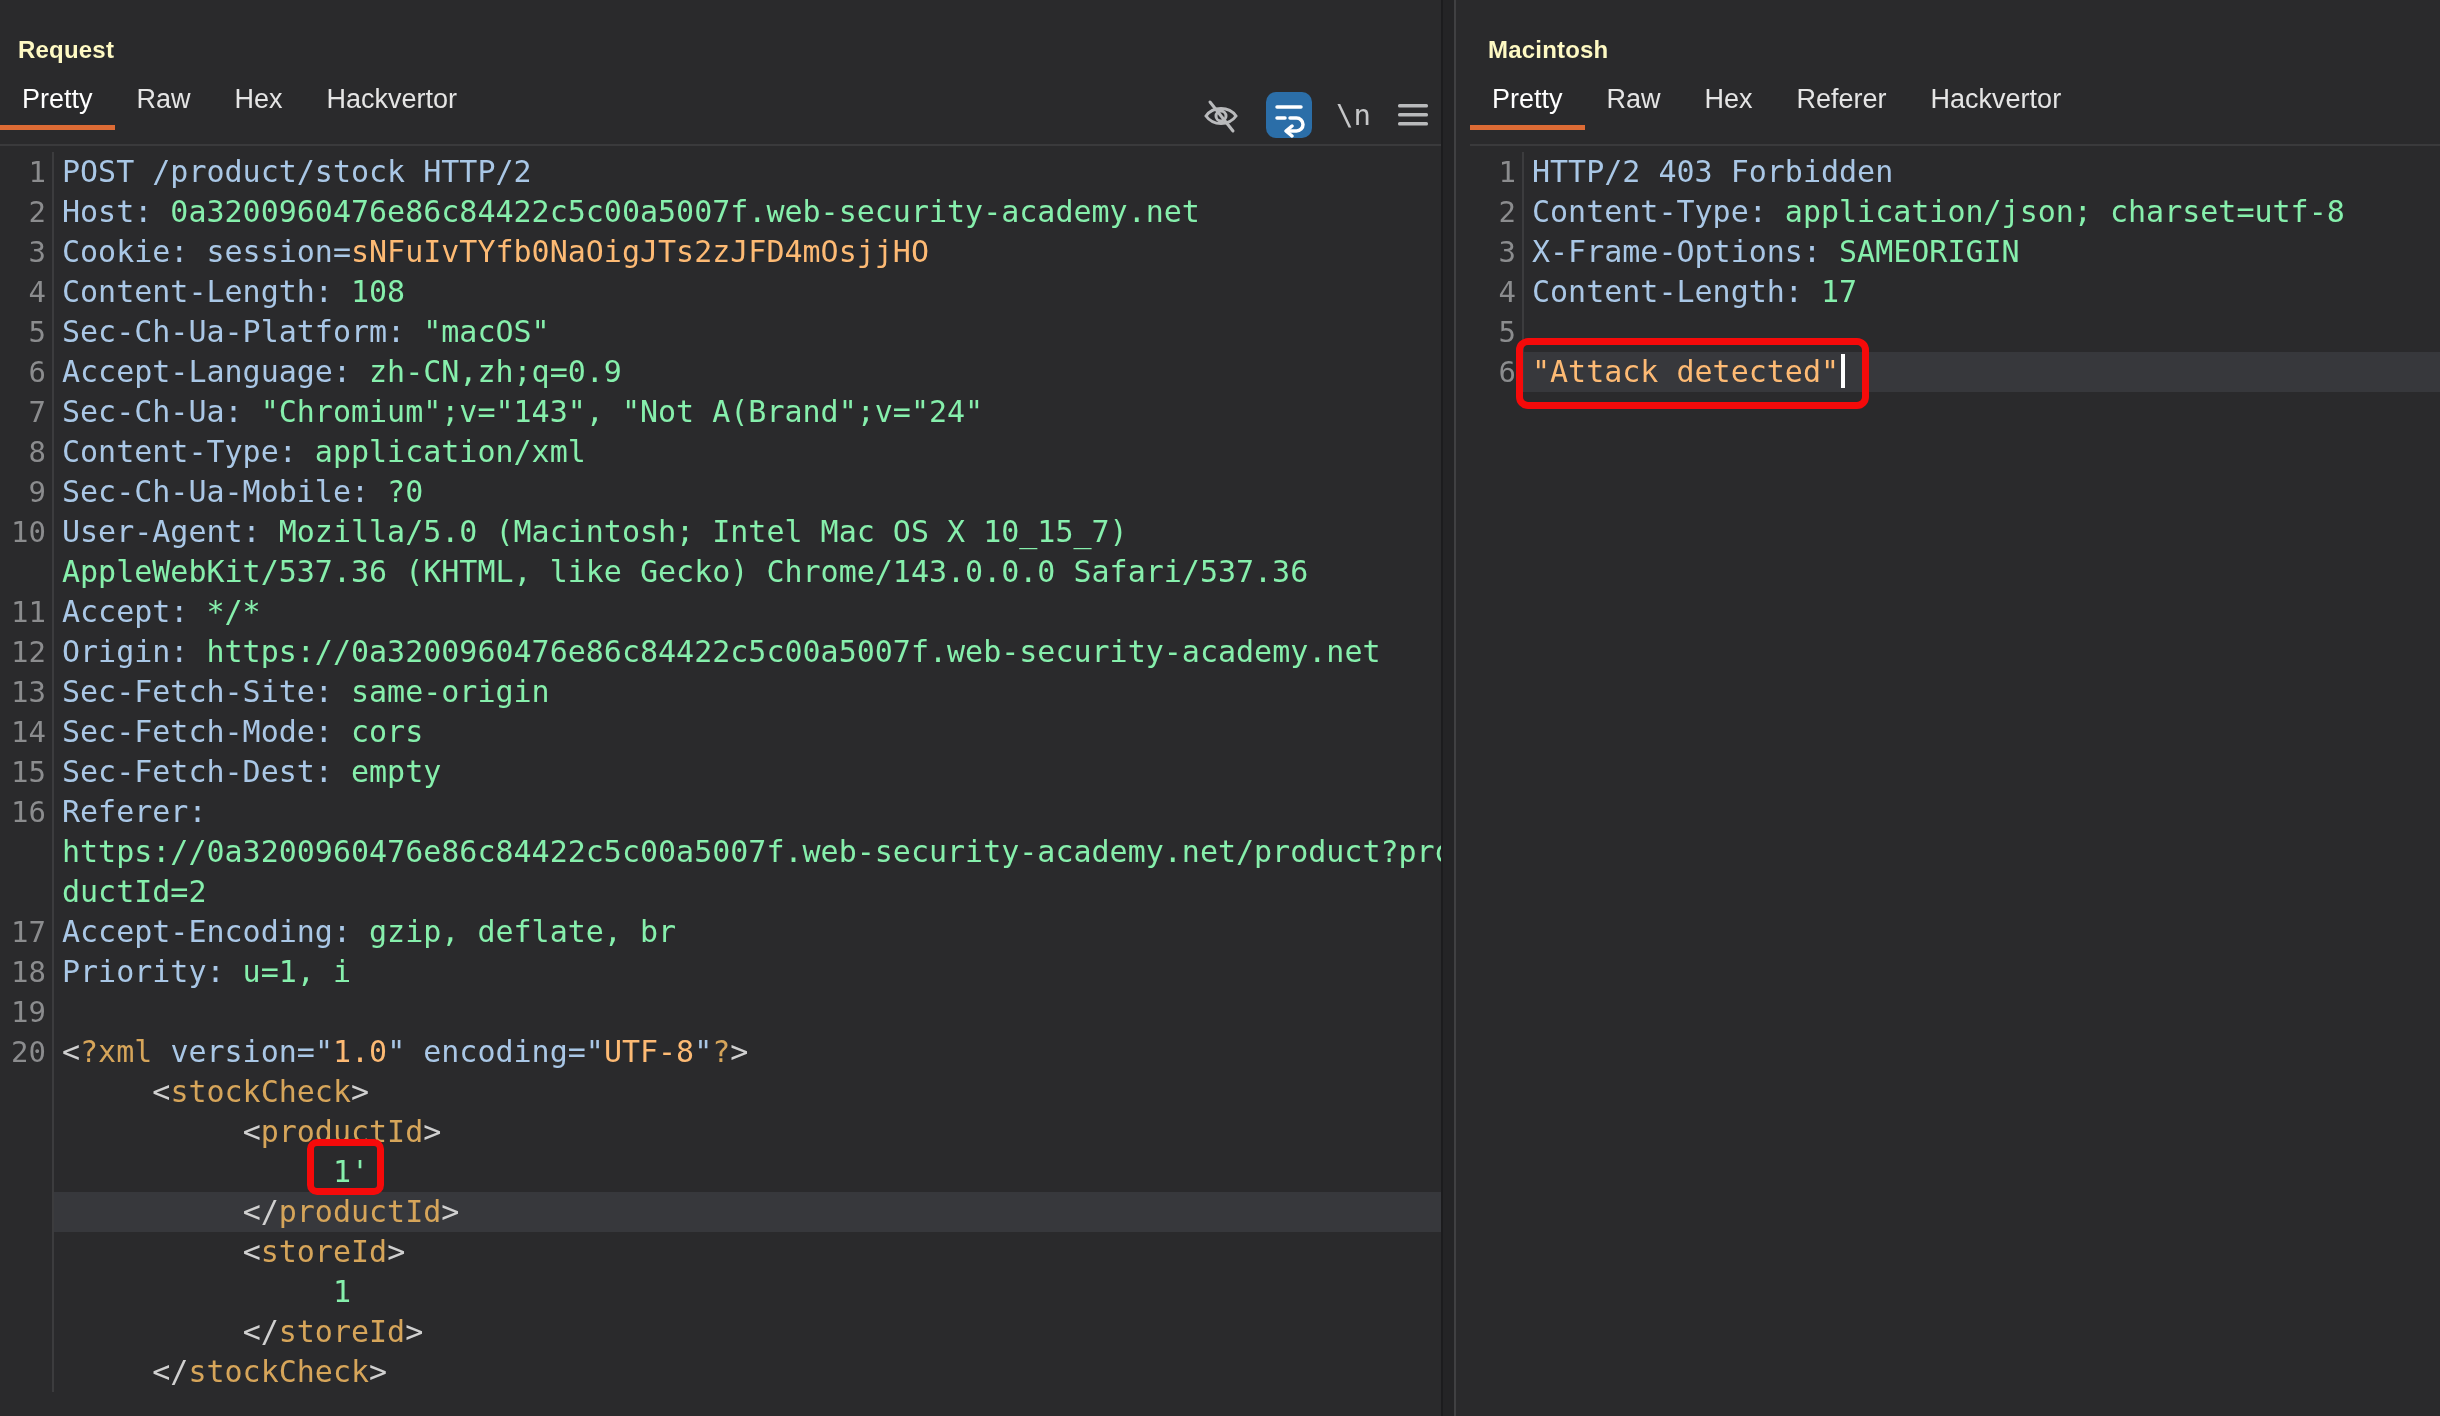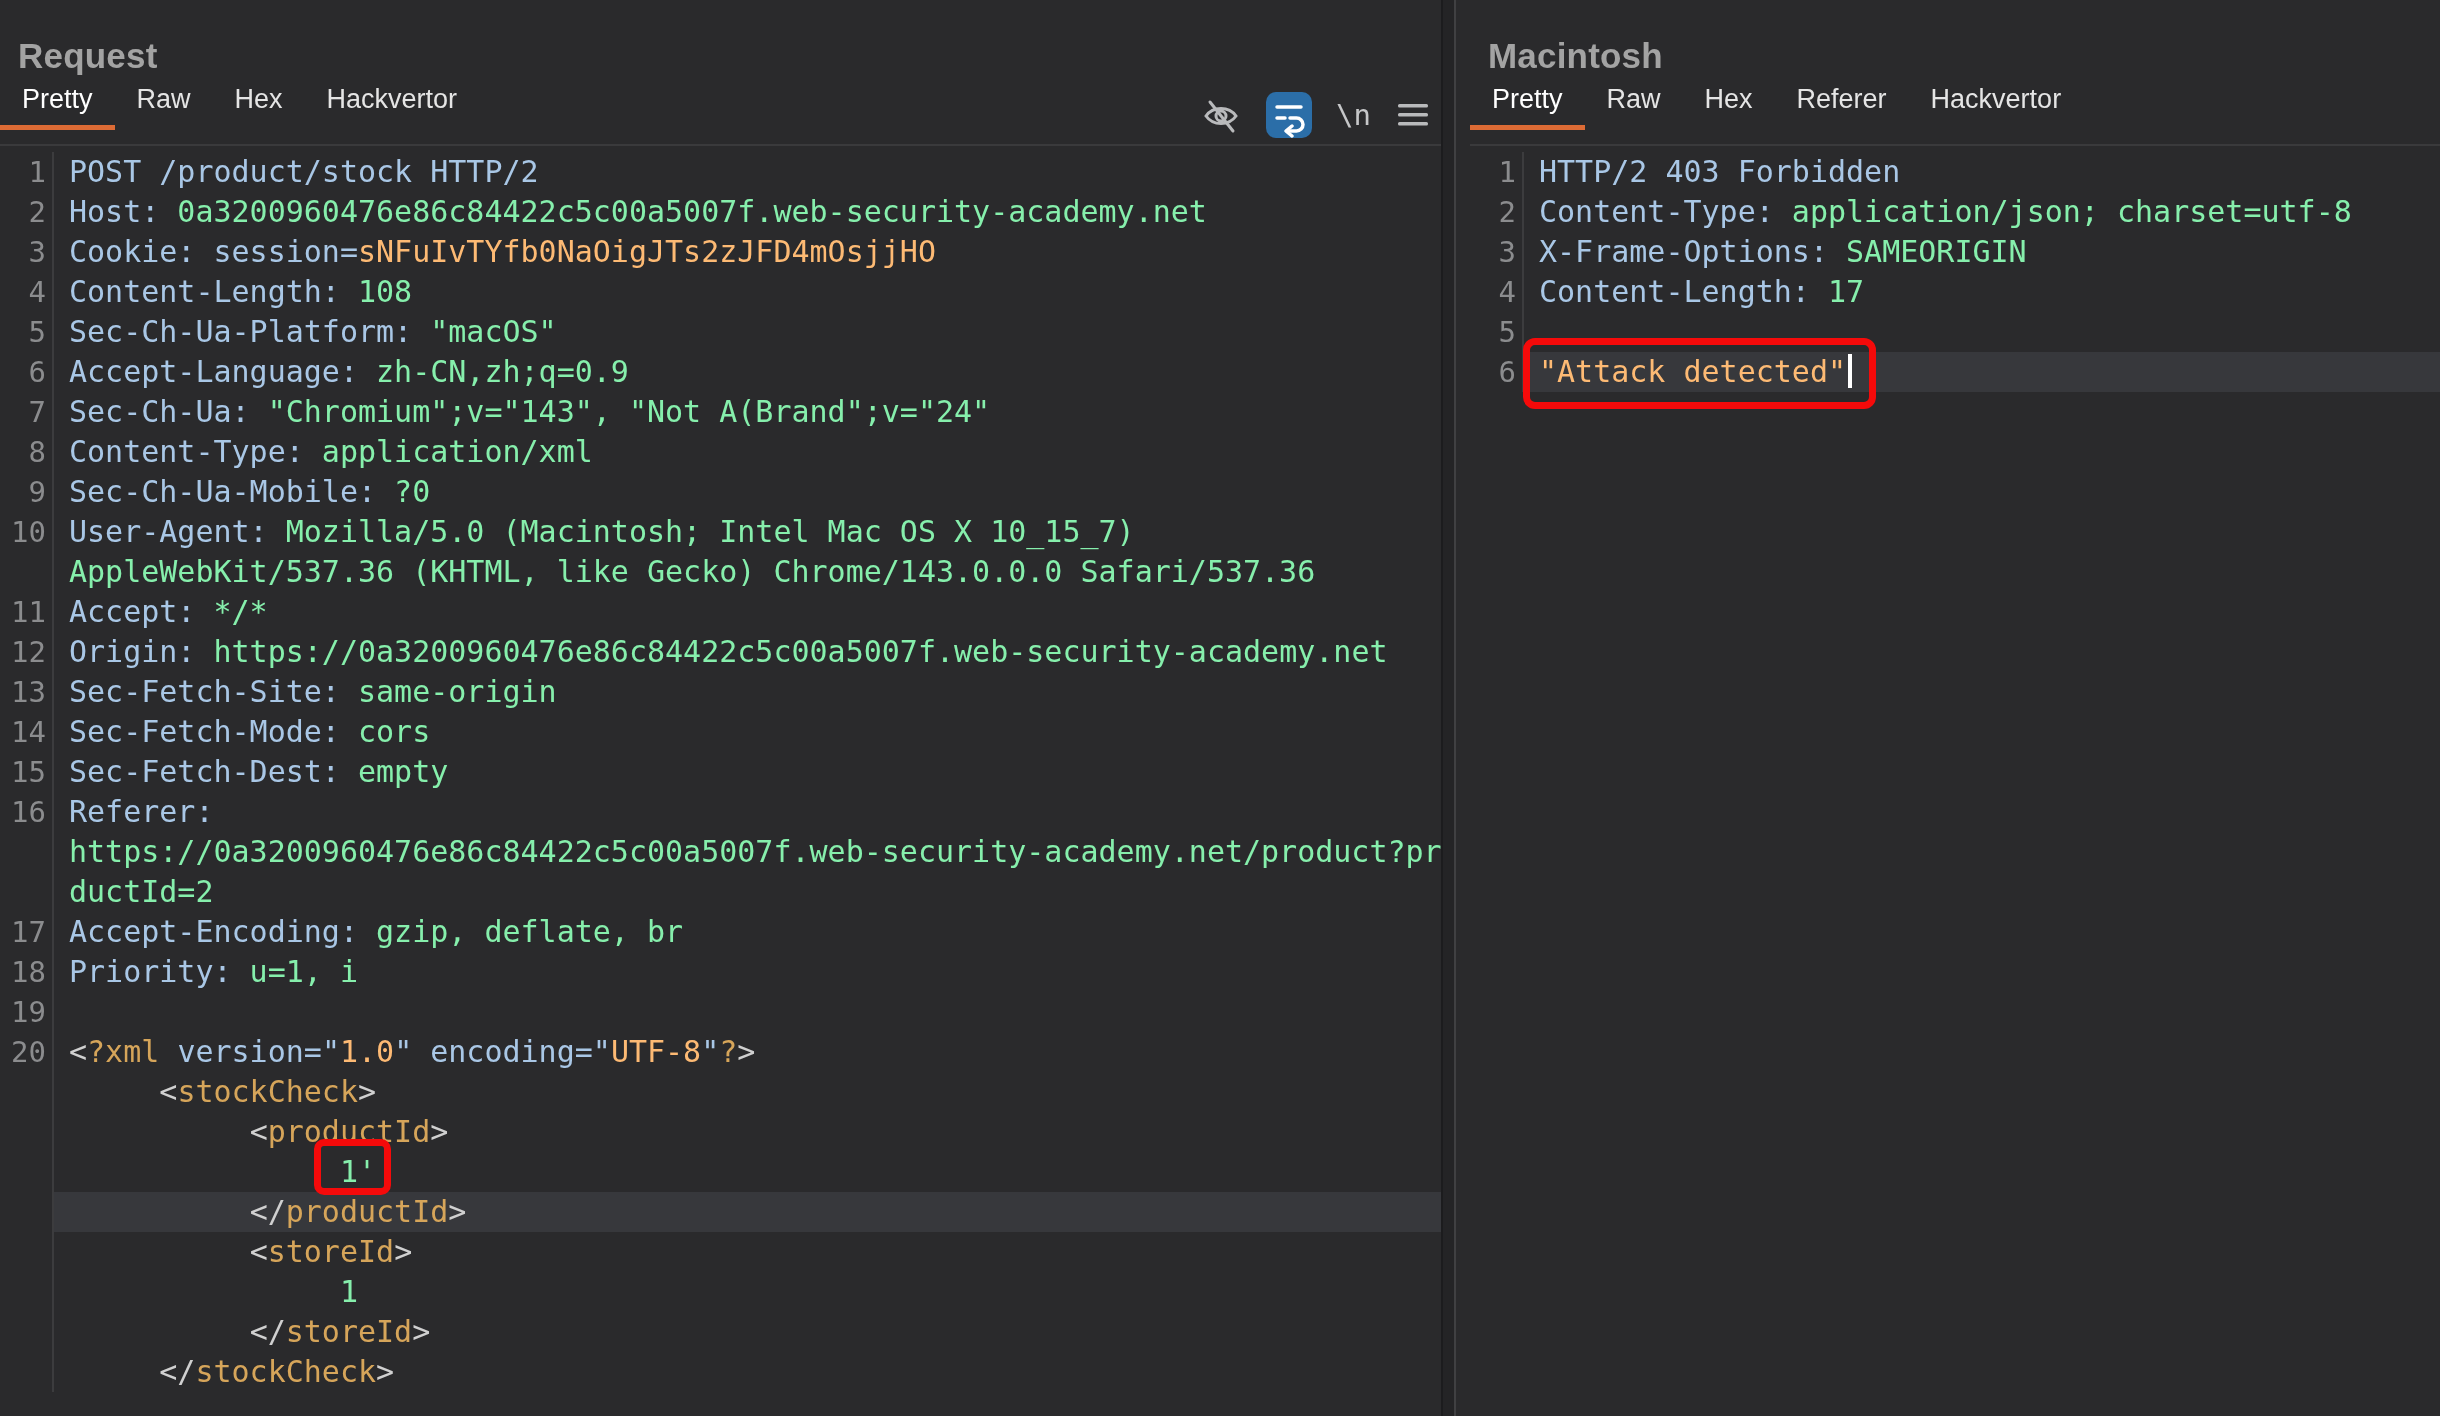--- a/index.html
+++ b/index.html
@@ -8,37 +8,37 @@
     background:#2a2a2c;
     font-family:"Liberation Sans",sans-serif;
   }
   .app{display:flex;width:2440px;height:1416px}
   .pane{display:flex;flex-direction:column;overflow:hidden;position:relative}
   .pane.request{width:1441px;flex:none}
   .pane.response{flex:1;padding-left:14px}
   .divider{width:11px;flex:none;background:#242426;border-left:2px solid #1c1c1e;border-right:2px solid #404042}
 
   .pane-head{height:144px;flex:none;position:relative;border-bottom:2px solid #3a3a3c}
-  .pane-title{position:absolute;top:36px;left:18px;font-size:35px;font-weight:bold;color:#a3a3a3;letter-spacing:.2px}
+  .pane-title{position:absolute;top:36px;left:18px;font-size:24px;font-weight:bold;color:#fef9c3;letter-spacing:.2px}
   .tabs{position:absolute;bottom:16px;left:0;display:flex}
   .tab{padding:12px 22px 13px 22px;font-size:27px;color:#e5e5e5;position:relative;cursor:default}
   .tab.active{color:#ffffff}
   .tab.active::after{content:'';position:absolute;left:0;right:0;bottom:-2px;height:5px;background:#dd6b35}
 
   .toolbar{position:absolute;right:10px;bottom:6px;display:flex;align-items:center;gap:24px}
   .icon-btn{display:flex;align-items:center;justify-content:center}
   .nl-label{font-family:"DejaVu Sans Mono",monospace;font-size:29px;color:#c6c7c9}
 
   .editor{
     flex:1;padding-top:6px;overflow:hidden;
     font-family:"DejaVu Sans Mono",monospace;font-size:30px;line-height:40px;white-space:pre;
   }
   .line{display:flex;height:40px}
   .gut{width:46px;flex:none;text-align:right;padding-right:6px;color:#8b8c8e;border-right:2px solid #3c3c3e;font-size:29px}
-  .codeln{flex:1;padding-left:15px;color:#d7d7d7}
+  .codeln{flex:1;padding-left:8px;color:#d7d7d7}
   .line.hl .codeln{background:#37383c}
 
   .tk-b{color:#a9c7e6}
   .tk-v{color:#86efac}
   .tk-g{color:#fdba74}
   .tk-t{color:#d6a55a}
   .tk-p{color:#d0d0d0}
 
   .redbox{position:relative;display:inline-block}
   .redbox::after{content:'';position:absolute;border:7px solid #f50a0a;pointer-events:none}

